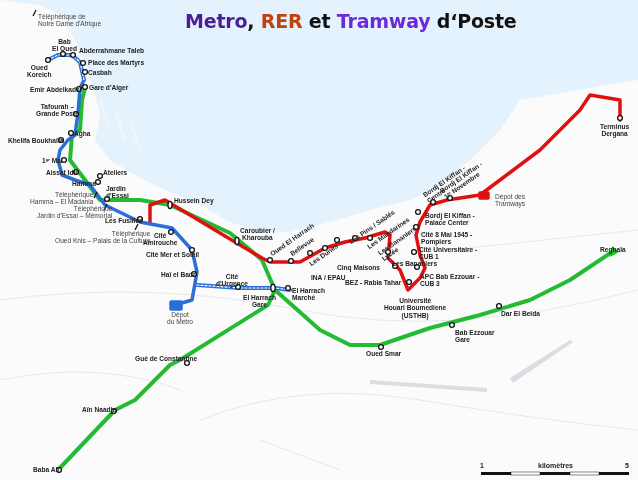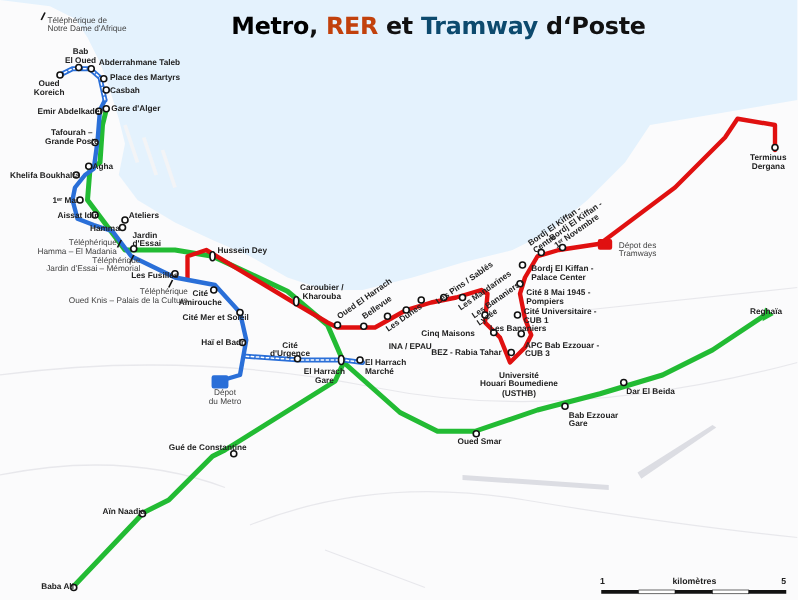--- a/index.html
+++ b/index.html
@@ -121,21 +121,21 @@
     <g>
       <rect x="481" y="472" width="30" height="3" fill="#111"></rect>
       <rect x="511" y="472" width="29" height="3" fill="#fff" stroke="#111" stroke-width="0.5"></rect>
       <rect x="540" y="472" width="30" height="3" fill="#111"></rect>
       <rect x="570" y="472" width="29" height="3" fill="#fff" stroke="#111" stroke-width="0.5"></rect>
       <rect x="599" y="472" width="30" height="3" fill="#111"></rect>
     </g>
   </svg>
 
   <div class="title">
-    <span style="color:#000000">Metro</span><span>, </span><span style="color:#c2410c">RER</span><span> et </span><span style="color:#0c4a6e">Tramway</span><span> d‘Poste</span>
+    <span style="color:#4c1d95">Metro</span><span>, </span><span style="color:#c2410c">RER</span><span> et </span><span style="color:#6d28d9">Tramway</span><span> d‘Poste</span>
   </div>
 
   <div class="lbl c" style="left:27px;top:64px;white-space:pre">Oued
 Koreich</div>
   <div class="lbl c" style="left:52px;top:38px;white-space:pre">Bab
 El Oued</div>
   <div class="lbl" style="left:79px;top:47px">Abderrahmane Taleb</div>
   <div class="lbl" style="left:88px;top:59px">Place des Martyrs</div>
   <div class="lbl" style="left:88px;top:69px">Casbah</div>
   <div class="lbl r" style="left:30px;top:86px">Emir Abdelkader</div>

